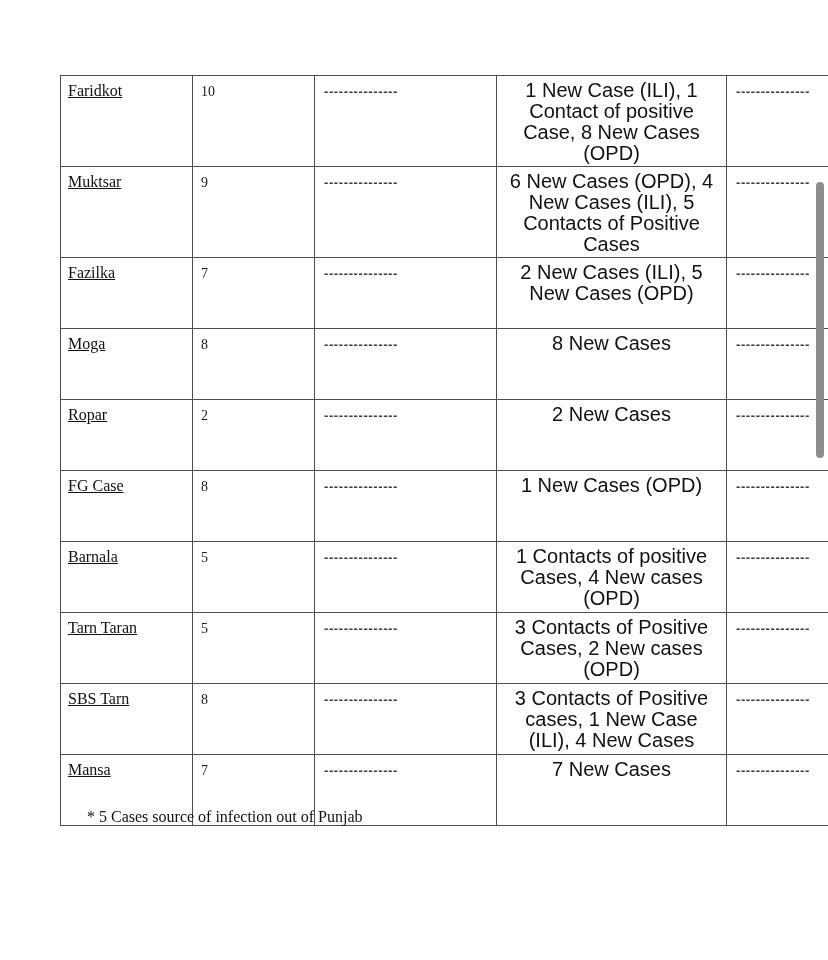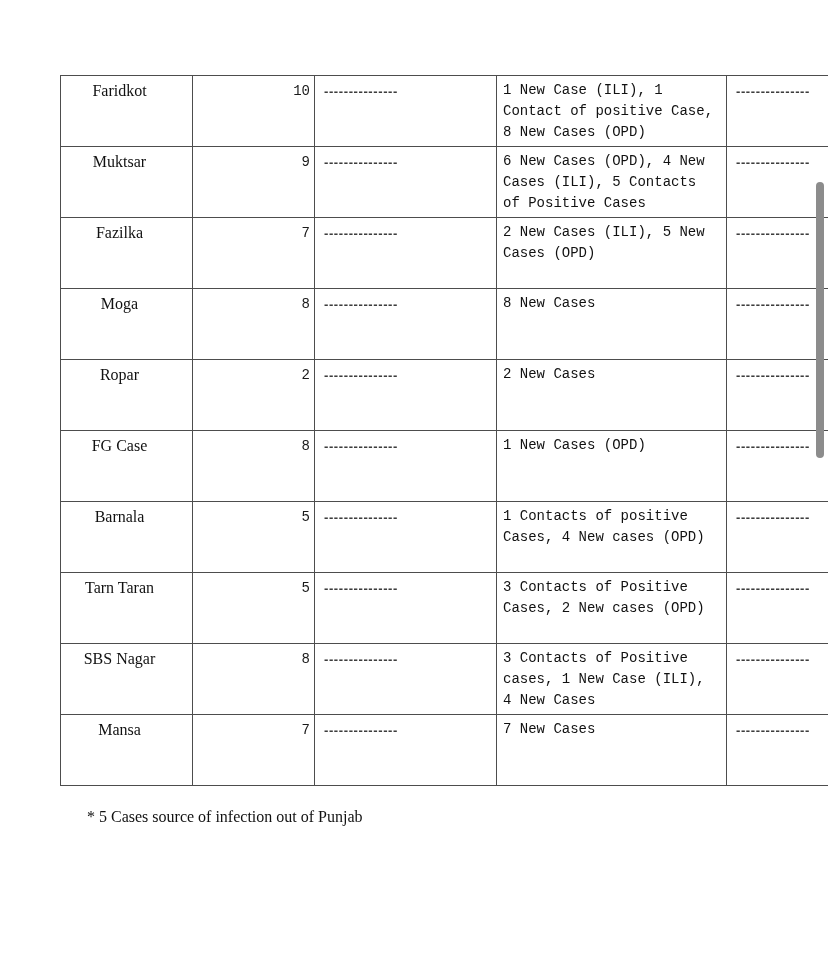--- a/index.html
+++ b/index.html
@@ -30,50 +30,52 @@
     overflow: hidden;
   }
   table.cases-table tr {
     height: 71px;
   }
   td.c1 {
     width: 103px;
     font-family: "Liberation Serif", serif;
     font-size: 16px;
     line-height: 21px;
-    text-align: center;
+    text-align: left;
     padding: 4px 21px 2px 7px;
+    text-decoration: underline;
   }
   td.c2 {
     width: 109px;
-    font-family: Liberation Mono, monospace;
+    font-family: Liberation Serif, serif;
     font-size: 14px;
     line-height: 19px;
-    text-align: right;
+    text-align: left;
     padding: 6px 4px 2px 8px;
     color: #1a1a1a;
   }
   td.c3, td.c5 {
     font-family: "Liberation Sans", sans-serif;
     font-size: 13px;
     font-weight: bold;
     letter-spacing: 0.6px;
     line-height: 18px;
     text-align: left;
     padding: 7px 4px 2px 9px;
     color: #3d3d3d;
     white-space: nowrap;
   }
   td.c3 { width: 168px; }
   td.c5 { width: 141px; }
   td.c4 {
     width: 217px;
-    font-family: Liberation Mono, monospace;
-    font-size: 14px;
+    font-family: Liberation Sans, sans-serif;
+    font-size: 20px;
     line-height: 21px;
+    text-align: center;
     padding: 4px 6px 2px 6px;
   }
   .footnote {
     position: absolute;
     left: 67px;
     top: 808px;
     font-family: "Liberation Serif", serif;
     font-size: 16px;
     color: #111111;
     margin-left: 20px;
@@ -153,21 +155,21 @@
         <td class="c5">---------------</td>
       </tr>
       <tr>
         <td class="c1">Tarn Taran</td>
         <td class="c2">5</td>
         <td class="c3">---------------</td>
         <td class="c4">3 Contacts of Positive Cases, 2 New cases (OPD)</td>
         <td class="c5">---------------</td>
       </tr>
       <tr>
-        <td class="c1">SBS Nagar</td>
+        <td class="c1">SBS Tarn</td>
         <td class="c2">8</td>
         <td class="c3">---------------</td>
         <td class="c4">3 Contacts of Positive cases, 1 New Case (ILI), 4 New Cases</td>
         <td class="c5">---------------</td>
       </tr>
       <tr>
         <td class="c1">Mansa</td>
         <td class="c2">7</td>
         <td class="c3">---------------</td>
         <td class="c4">7 New Cases</td>

